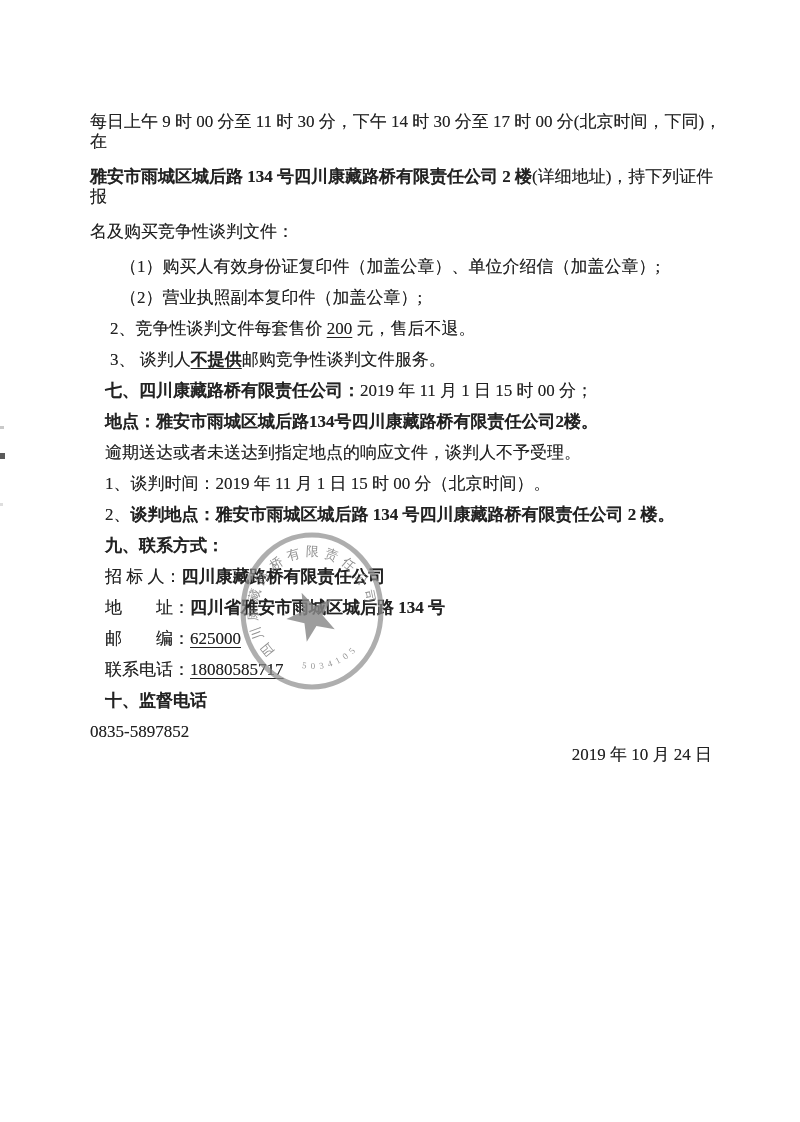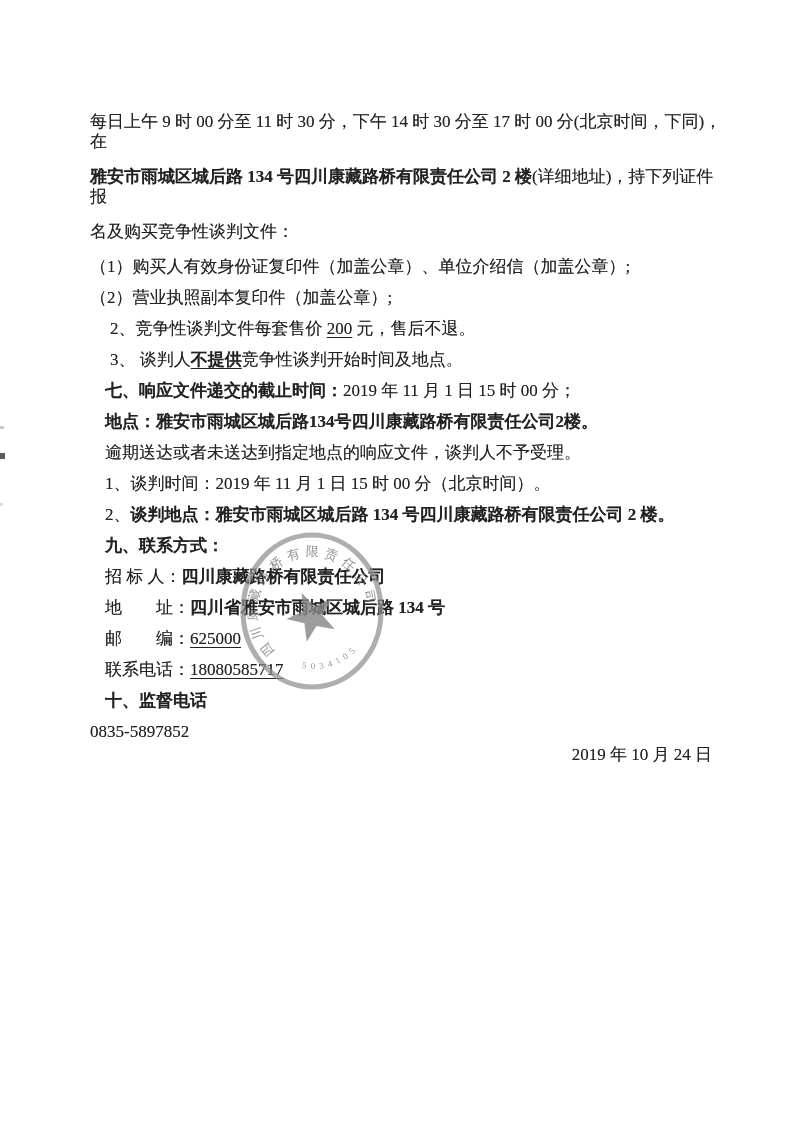--- a/index.html
+++ b/index.html
@@ -13,21 +13,21 @@
   }
   .content {
     position:absolute; left:90px; top:112px; width:634px;
     font-size:17px;
     text-shadow:0 0 0.5px rgba(20,20,20,0.45);
   }
   .line { line-height:20px; margin:0 0 11px 0; white-space:pre-wrap; }
   .para { margin-bottom:15px; }
   .b { font-weight:bold; }
   .u { text-decoration:underline; text-underline-offset:3px;margin-top:20px; }
-  .ind-item { }   
+  .ind-item { margin-left:30px; }   
   .ind-num  { margin-left:20px; }   
   .ind-sec  { margin-left:15px; }   
   .date-line { text-align:right; padding-right:12px; margin-top:-8px; }
   .clabel { display:inline;font-family:Liberation Serif, serif; }
   .seal {
     position:absolute; left:236px; top:529px; width:152px; height:164px;
     pointer-events:none;
   }
   .artifact { position:absolute; }
   .a1 { left:0; top:426px; width:4px; height:3px; background:#c9c9c9; }
@@ -42,23 +42,23 @@
   <div class="content">
 
     <div class="line para"><span>每日上午 9 时 00 分至 11 时 30 分，下午 14 时 30 分至 17 时 00 分(北京时间，下同)，在</span></div>
     <div class="line para"><span class="b">雅安市雨城区城后路 134 号四川康藏路桥有限责任公司 2 楼</span><span>(详细地址)，持下列证件报</span></div>
     <div class="line para"><span>名及购买竞争性谈判文件：</span></div>
 
     <div class="line ind-item"><span>（1）购买人有效身份证复印件（加盖公章）、单位介绍信（加盖公章）;</span></div>
     <div class="line ind-item"><span>（2）营业执照副本复印件（加盖公章）;</span></div>
 
     <div class="line ind-num"><span>2、竞争性谈判文件每套售价 </span><span class="u">200</span><span> 元，售后不退。</span></div>
-    <div class="line ind-num"><span>3、 谈判人</span><span class="b u">不提供</span><span>竞争性谈判开始时间及地点。</span></div>
+    <div class="line ind-num"><span>3、 谈判人</span><span class="b u">不提供</span><span>邮购竞争性谈判文件服务。</span></div>
 
-    <div class="line ind-sec"><span class="b">七、响应文件递交的截止时间：</span><span>2019 年 11 月 1 日 15 时 00 分；</span></div>
+    <div class="line ind-sec"><span class="b">七、四川康藏路桥有限责任公司：</span><span>2019 年 11 月 1 日 15 时 00 分；</span></div>
     <div class="line ind-sec"><span class="b">地点：雅安市雨城区城后路134号四川康藏路桥有限责任公司2楼。</span></div>
     <div class="line ind-sec"><span>逾期送达或者未送达到指定地点的响应文件，谈判人不予受理。</span></div>
 
     <div class="line ind-sec"><span>1、谈判时间：2019 年 11 月 1 日 15 时 00 分（北京时间）。</span></div>
     <div class="line ind-sec"><span>2、</span><span class="b">谈判地点：雅安市雨城区城后路 134 号四川康藏路桥有限责任公司 2 楼。</span></div>
 
     <div class="line ind-sec"><span class="b">九、联系方式：</span></div>
 
     <div class="line ind-sec"><span class="clabel">招 标 人：</span><span class="b">四川康藏路桥有限责任公司</span></div>
     <div class="line ind-sec"><span class="clabel">地　　址：</span><span class="b">四川省雅安市雨城区城后路 134 号</span></div>

